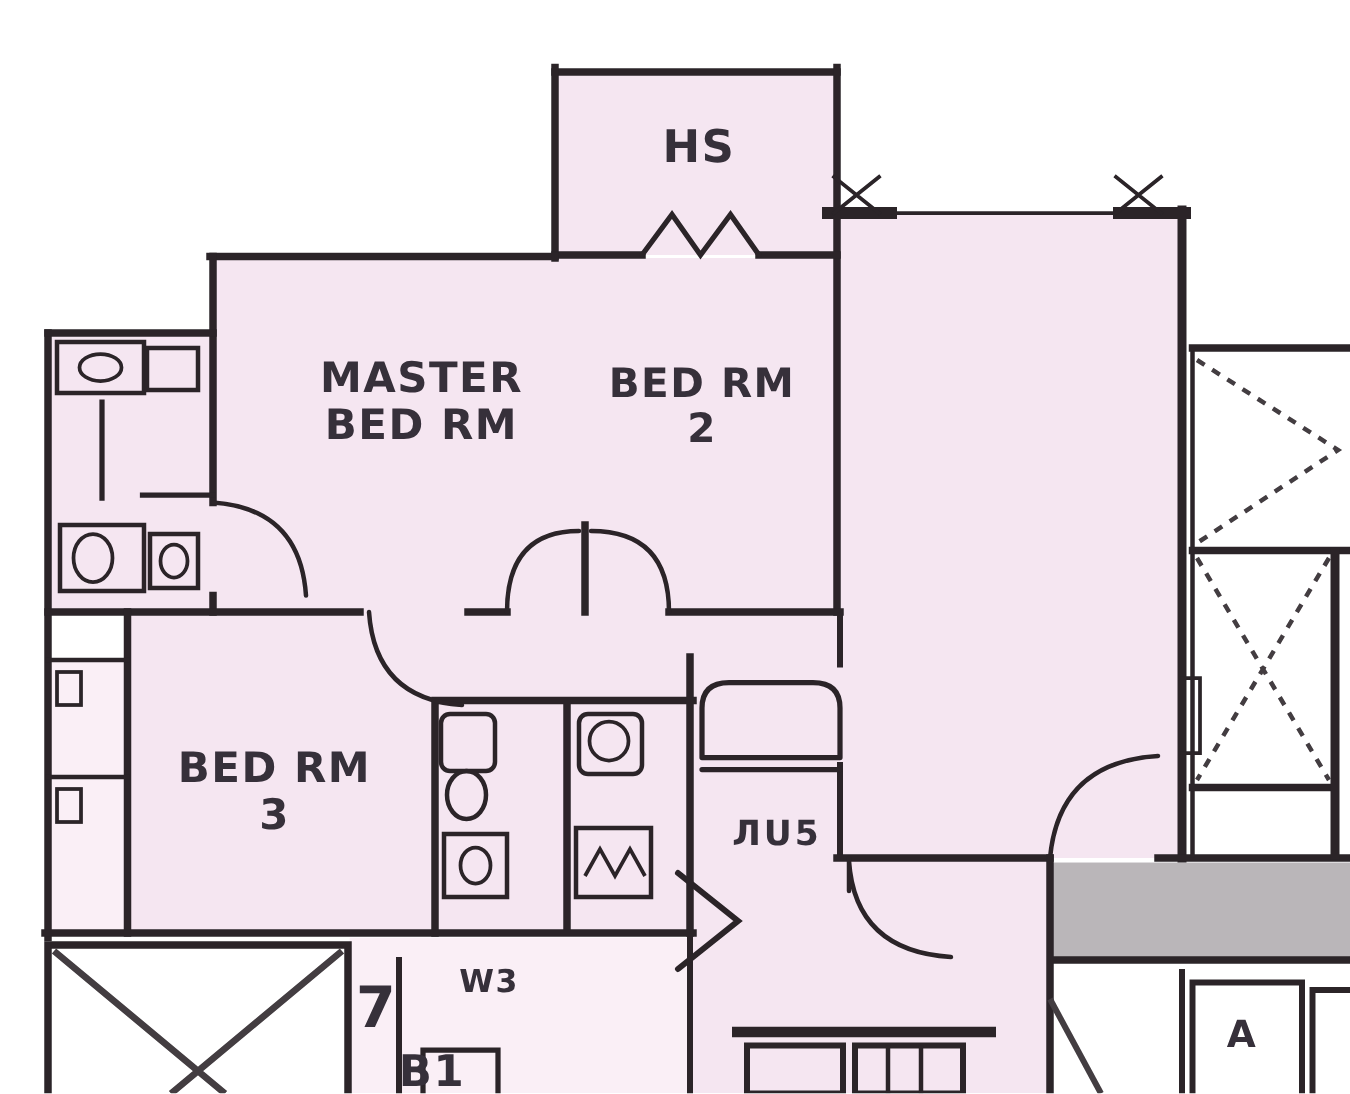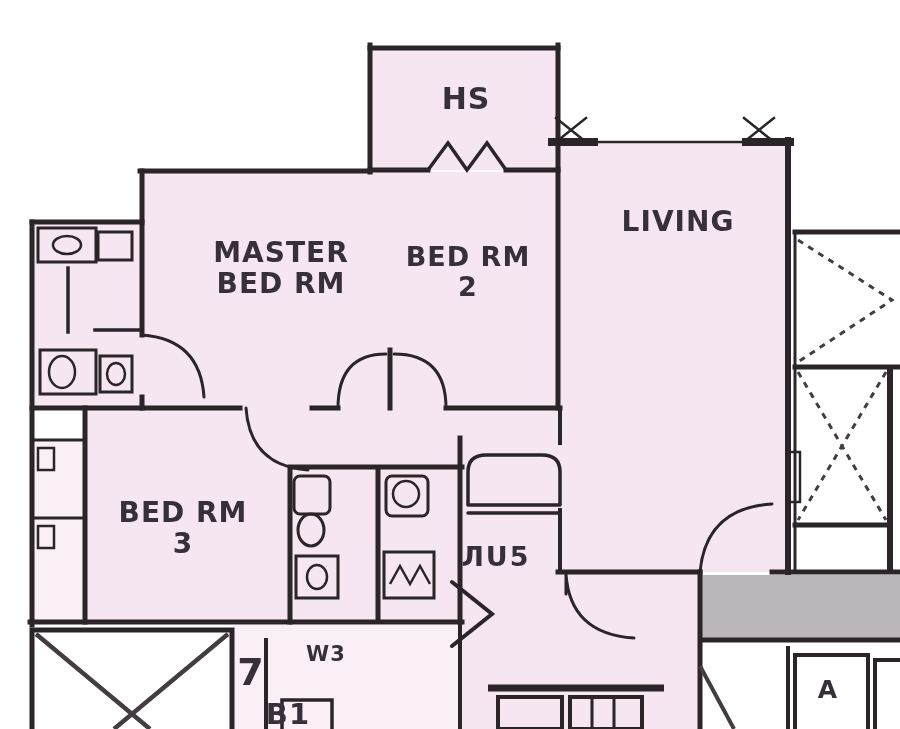--- a/index.html
+++ b/index.html
@@ -133,32 +133,31 @@
   <div class="lbl" style="left:281px;top:268px;font-size:28px">
     <span>MASTER</span>
     <span>BED RM</span>
   </div>
 
   <div class="lbl" style="left:468px;top:272px;font-size:27px">
     <span>BED RM</span>
     <span>2</span>
   </div>
 
-  <div class="lbl" style="left:678px;top:222px;font-size:28px">LIVING</div>
 
 
   <div class="lbl" style="left:183px;top:528px;font-size:28px">
     <span>BED RM</span>
     <span>3</span>
   </div>
 
 
   <div class="lbl" style="left:326px;top:655px;font-size:21px">W3</div>
 
   <div class="lbl" style="left:288px;top:714px;font-size:29px">B1</div>
 
   <div class="lbl" style="left:251px;top:672px;font-size:38px">7</div>
 
   <div class="lbl" style="left:828px;top:690px;font-size:25px">A</div>
 
-  <div class="lbl" style="left:496px;top:557px;font-size:27px;letter-spacing:2px">ЛU5</div>
+  <div class="lbl" style="left:518px;top:557px;font-size:23px;letter-spacing:2px">ЛU5</div>
 
 </div>
 
 </body></html>

